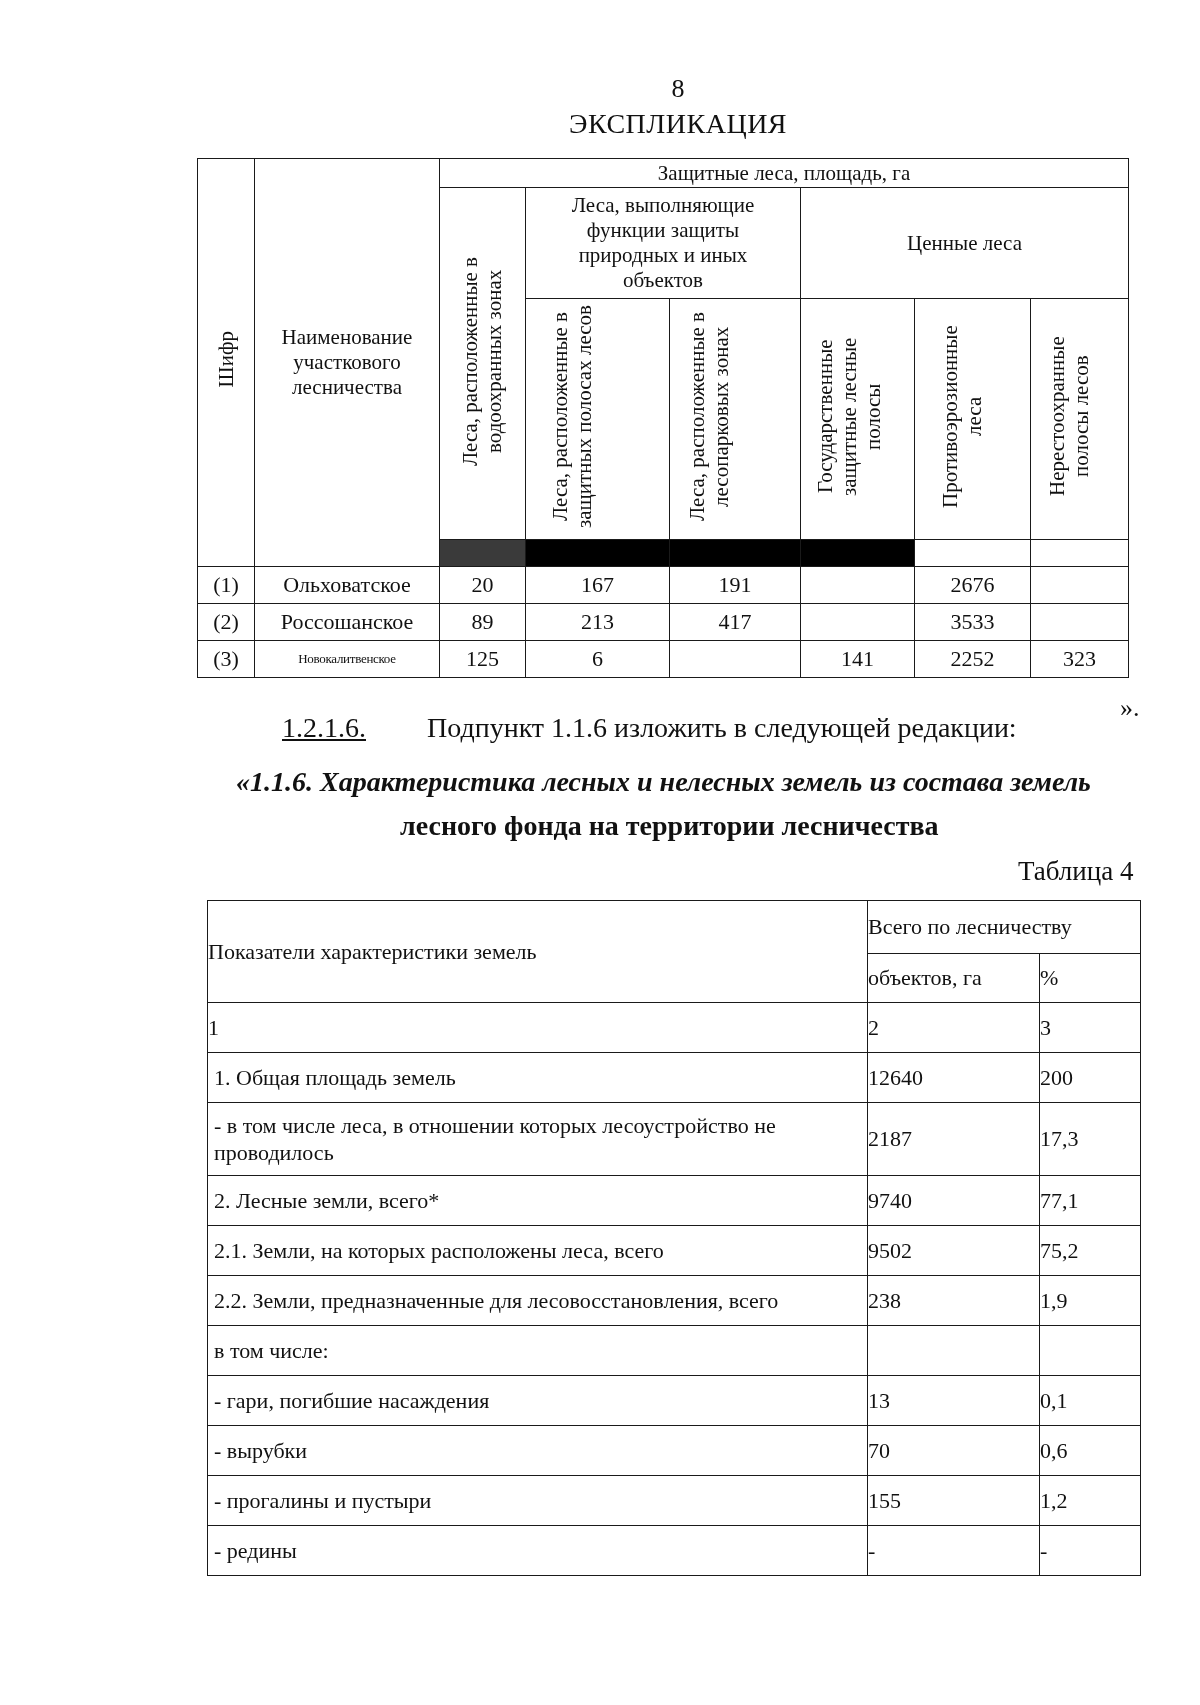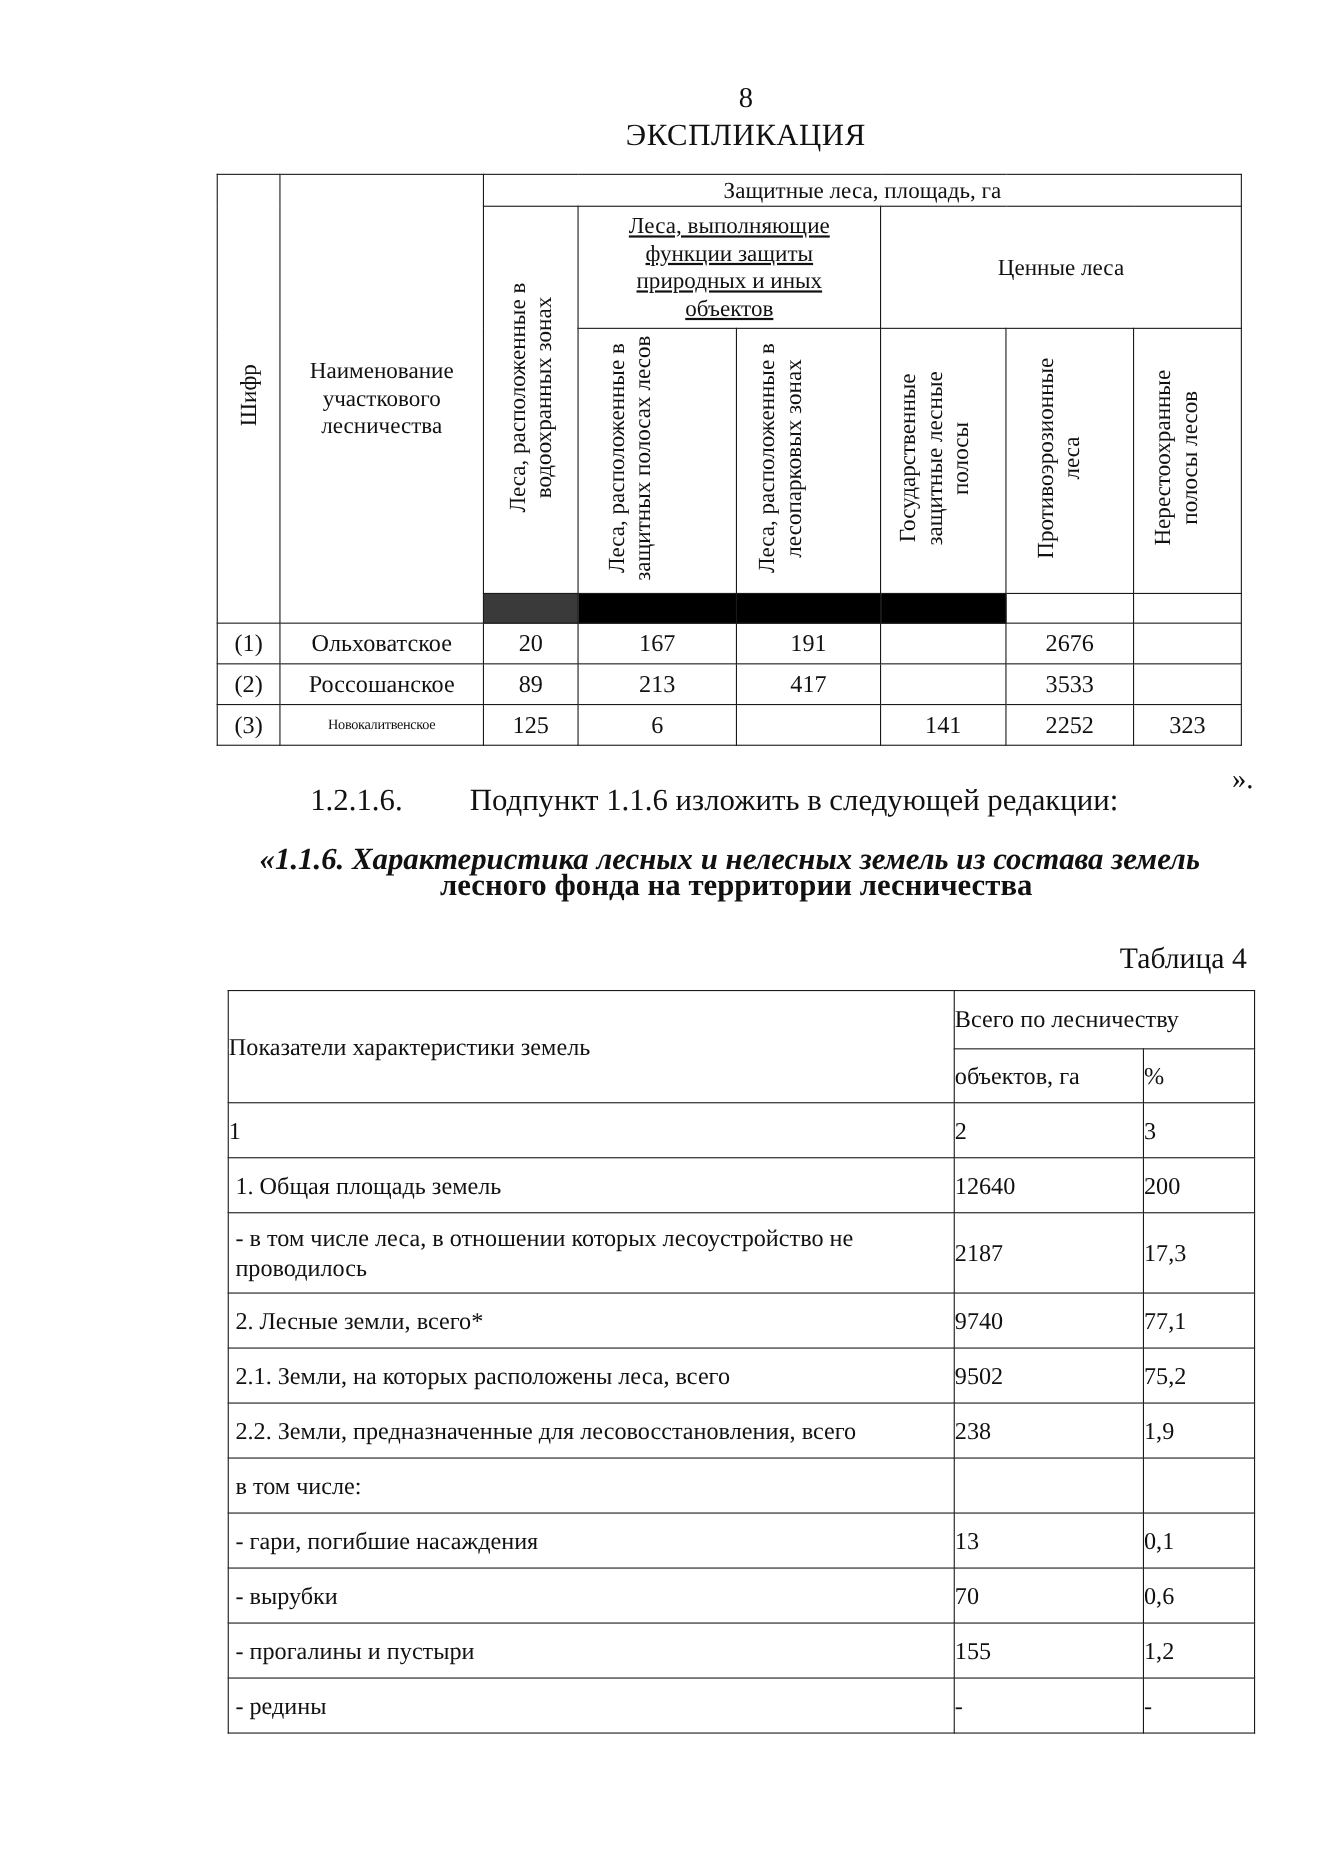--- a/index.html
+++ b/index.html
@@ -19,23 +19,23 @@
             text-align: center; line-height: 1.15; font-size: 21px; white-space: normal; }
     .vcell { height: 240px; }
     .blackcell { background: #000; }
     .greycell { background: #3a3a3a; }
     #t1 .datarow td { height: 36px; font-size: 22px; }
     #t1 .namecell { font-size: 21px; margin-left: 12px; }
     #t1 .namecell.small { font-size: 13px; letter-spacing: -0.3px; }
 
     .quote-close { left: 1120px; top: 693px; font-size: 26px; }
     .subitem { left: 282px; top: 712px; font-size: 28px; }
-    .subitem .num { display: inline-block; width: 145px; }
+    .subitem .num { display: inline-block; width: 145px; text-decoration: underline; }
     .heading1 { left: 0; width: 1356px; top: 766px; text-align: center; font-size: 28px; font-weight: bold; font-style: italic; }
-    .heading2 { left: 0; width: 1356px; top: 790px; text-align: center; font-size: 28px; font-weight: bold; }
+    .heading2 { left: 0; width: 1356px; top: 810px; text-align: center; font-size: 28px; font-weight: bold; }
     .heading1 { left: 236px; width: 920px; text-align: left; }
     .heading2 { left: 400px; width: 600px; text-align: left; }
     .table-caption { left: 1018px; top: 856px; font-size: 27px; }
 
     
     #t2 { left: 207px; top: 900px; width: 933px; table-layout: fixed; font-size: 22px; }
     #t2 td { vertical-align: middle; }
     #t2 td.c { }
     #t2 td.l { text-align: left; padding-left: 6px; line-height: 1.25; }
     #t2 .r-head1 td { height: 52px; }
@@ -61,21 +61,21 @@
       <col style="width:98px">
   </colgroup>
   <tbody>
       <tr>
     <td rowspan="4"><span class="vert">Шифр</span></td>
     <td rowspan="4" style="vertical-align:middle;padding:0 8px;line-height:1.2;">Наименование участкового лесничества</td>
     <td colspan="6" style="height:28px;">Защитные леса, площадь, га</td>
   </tr>
   <tr>
     <td rowspan="2" class="vcell"><span class="vert" style="height:230px;">Леса, расположенные в водоохранных зонах</span></td>
-    <td colspan="2" style="height:110px;line-height:1.2;padding:0 20px;text-decoration:underline;">Леса, выполняющие функции защиты природных и иных объектов</td>
+    <td colspan="2" style="height:110px;line-height:1.2;padding:0 20px;">Леса, выполняющие функции защиты природных и иных объектов</td>
     <td colspan="3">Ценные леса</td>
   </tr>
   <tr>
     <td style="height:240px;"><span class="vert" style="height:225px;width:100px;">Леса, расположенные в защитных полосах лесов</span></td>
     <td><span class="vert" style="height:225px;width:100px;">Леса, расположенные в лесопарковых зонах</span></td>
     <td><span class="vert" style="height:225px;width:90px;">Государственные защитные лесные полосы</span></td>
     <td><span class="vert" style="height:225px;width:70px;">Противоэрозионные леса</span></td>
     <td><span class="vert" style="height:225px;width:70px;">Нерестоохранные полосы лесов</span></td>
   </tr>
   <tr>

